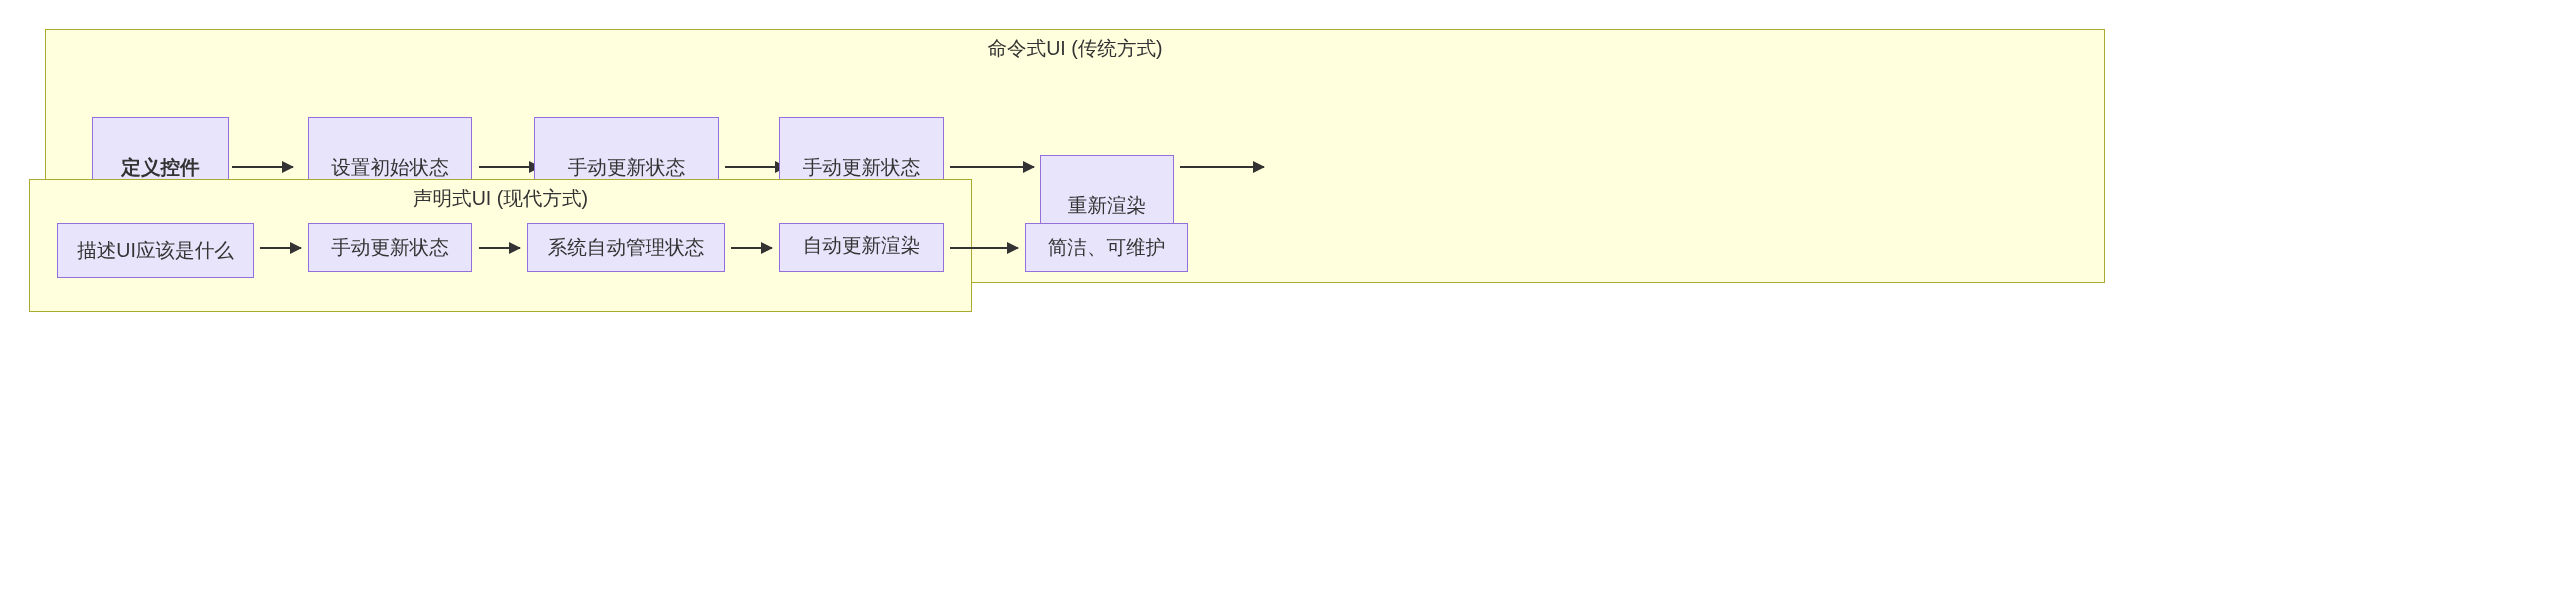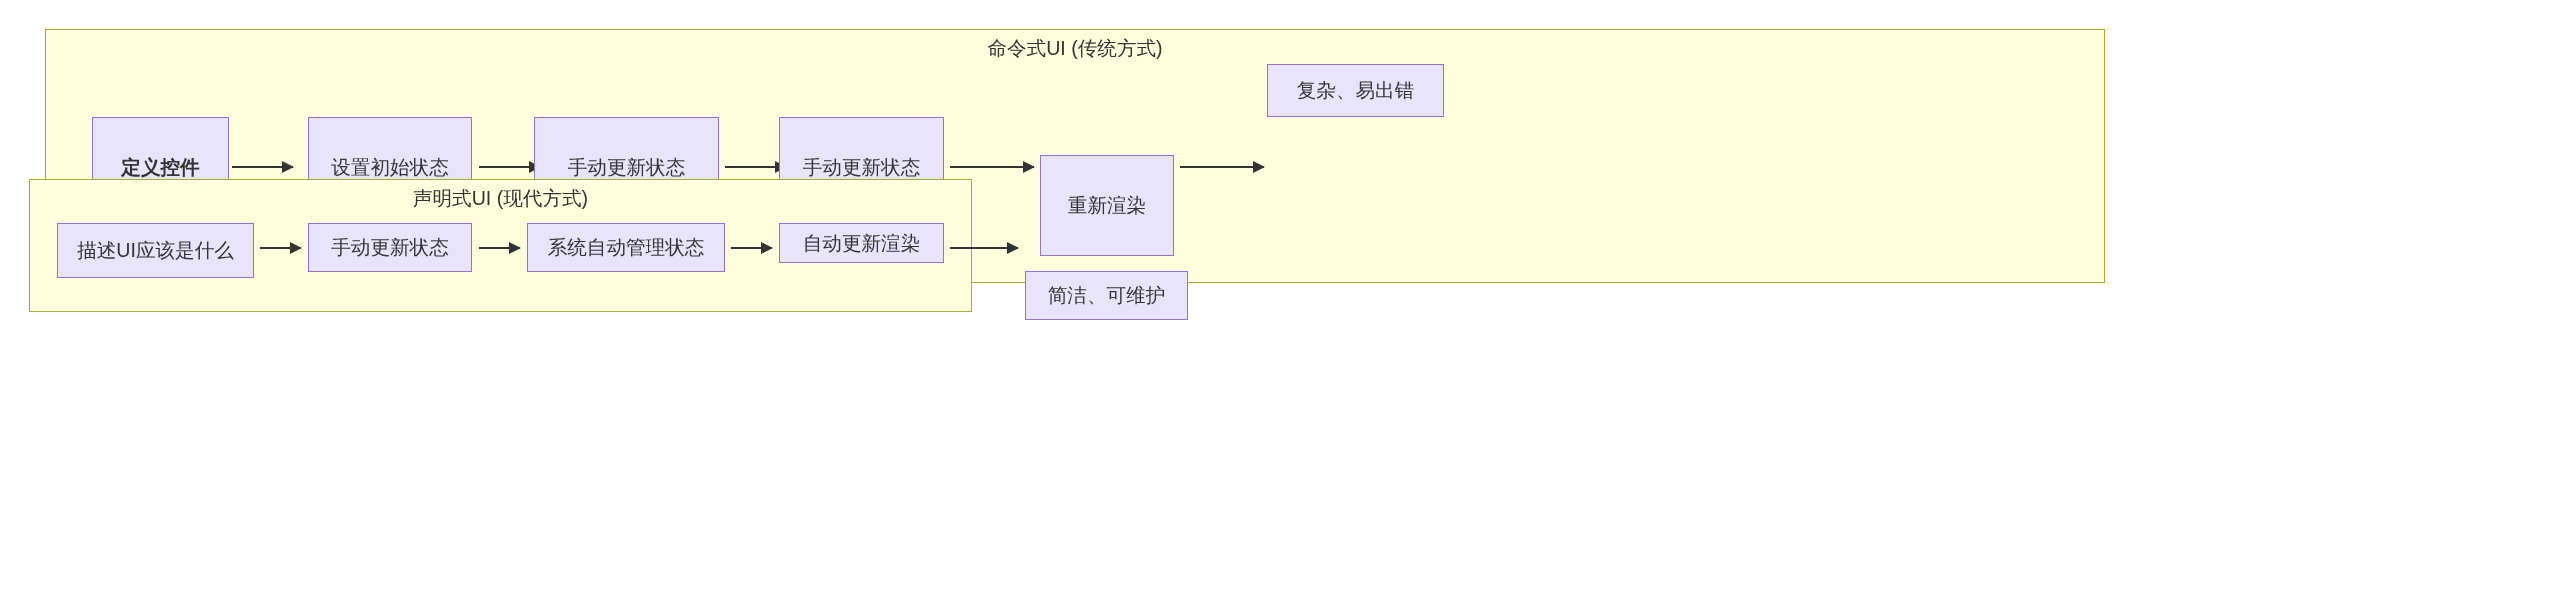--- a/index.html
+++ b/index.html
@@ -102,23 +102,20 @@
   </div>
 
   <div class="arrow" style="left:950px; top:166px; width:84px;"></div>
 
   <div class="node" style="left:1040px; top:117px; width:134px; height:101px;margin-top:38px;">
     <span>重新渲染</span>
   </div>
 
   <div class="arrow" style="left:1180px; top:166px; width:84px;"></div>
 
-  <div class="node" style="left:1267px; top:64px; width:177px; height:53px;">
-    <span>复杂、易出错</span>
-  </div>
 
   <div class="subgraph" style="left:29px; top:179px; width:943px; height:133px;">
     <div class="subgraph-title">声明式UI (现代方式)</div>
   </div>
 
   <div class="node" style="left:57px; top:223px; width:197px; height:55px;">
     <span>描述UI应该是什么</span>
   </div>
 
   <div class="arrow" style="left:260px; top:247px; width:41px;"></div>
@@ -128,24 +125,24 @@
   </div>
 
   <div class="arrow" style="left:479px; top:247px; width:41px;"></div>
 
   <div class="node" style="left:527px; top:223px; width:198px; height:49px;">
     <span>系统自动管理状态</span>
   </div>
 
   <div class="arrow" style="left:731px; top:247px; width:41px;"></div>
 
-  <div class="node" style="left:779px; top:223px; width:165px; height:40px;">
+  <div class="node" style="left:779px; top:223px; width:165px; height:49px;font-family:Liberation Mono, monospace;">
     <span>自动更新渲染</span>
   </div>
 
   <div class="arrow" style="left:950px; top:247px; width:68px;"></div>
 
-  <div class="node" style="left:1025px; top:223px; width:163px; height:49px;margin-top:48px;">
+  <div class="node" style="left:1025px; top:223px; width:163px; height:49px;">
     <span>简洁、可维护</span>
   </div>
 
 </div>
 
 
 </body></html>

